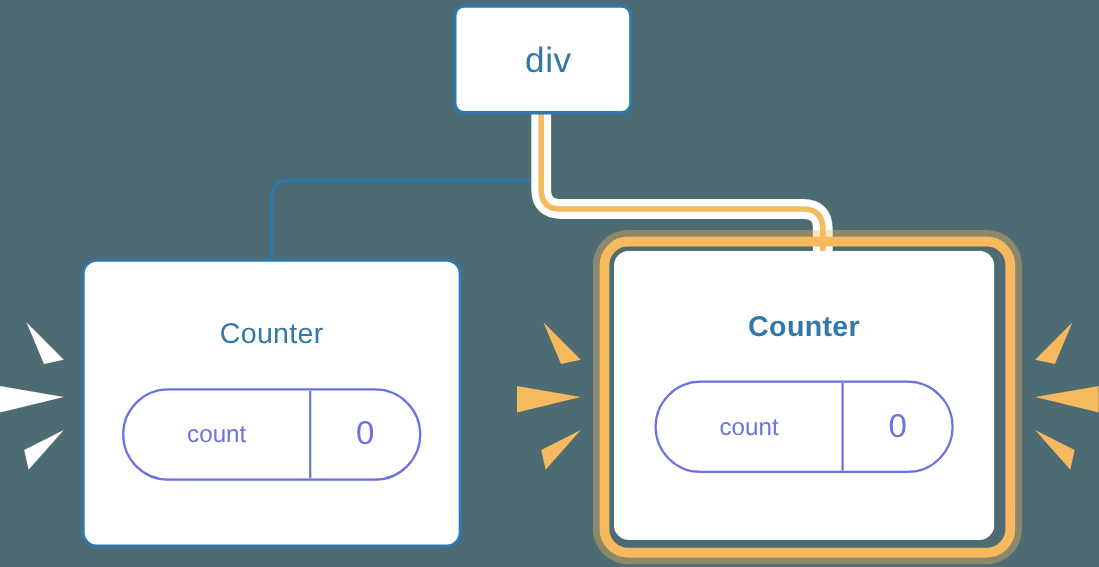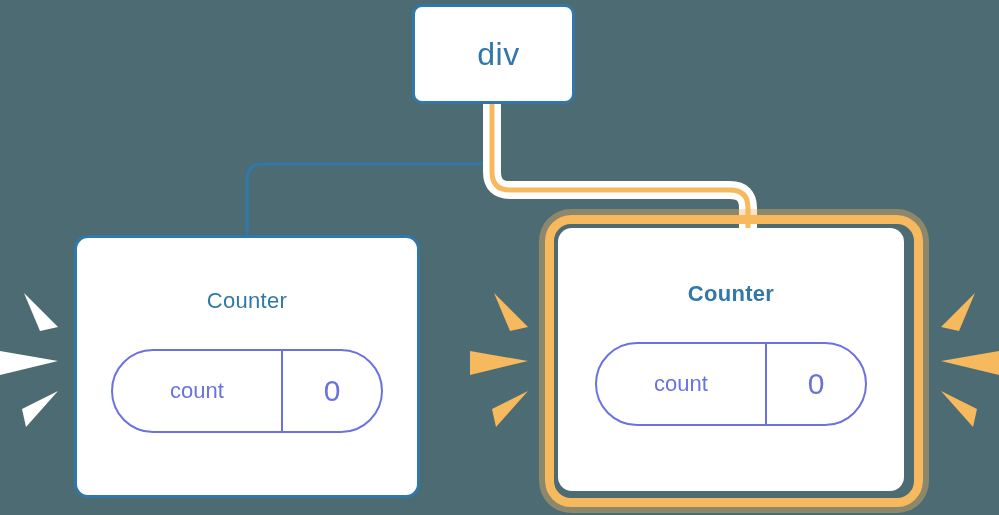--- a/index.html
+++ b/index.html
@@ -81,21 +81,21 @@
     height: 292px;
     border: 9px solid #f6b95e;
     border-radius: 26px;
     box-sizing: border-box;
     box-shadow: 0 0 0 6px rgba(246,185,94,0.38);
     background: transparent;
     pointer-events: none;
   }
 
   .counter-title {
-    font-size: 22px;
+    font-size: 26px;
     color: #3178a8;
     margin-top: 52px;
     line-height: 1;
     letter-spacing: 0.3px;
   }
   .counter-title.bold {
     font-weight: bold;
   }
 
   .state-pill {

